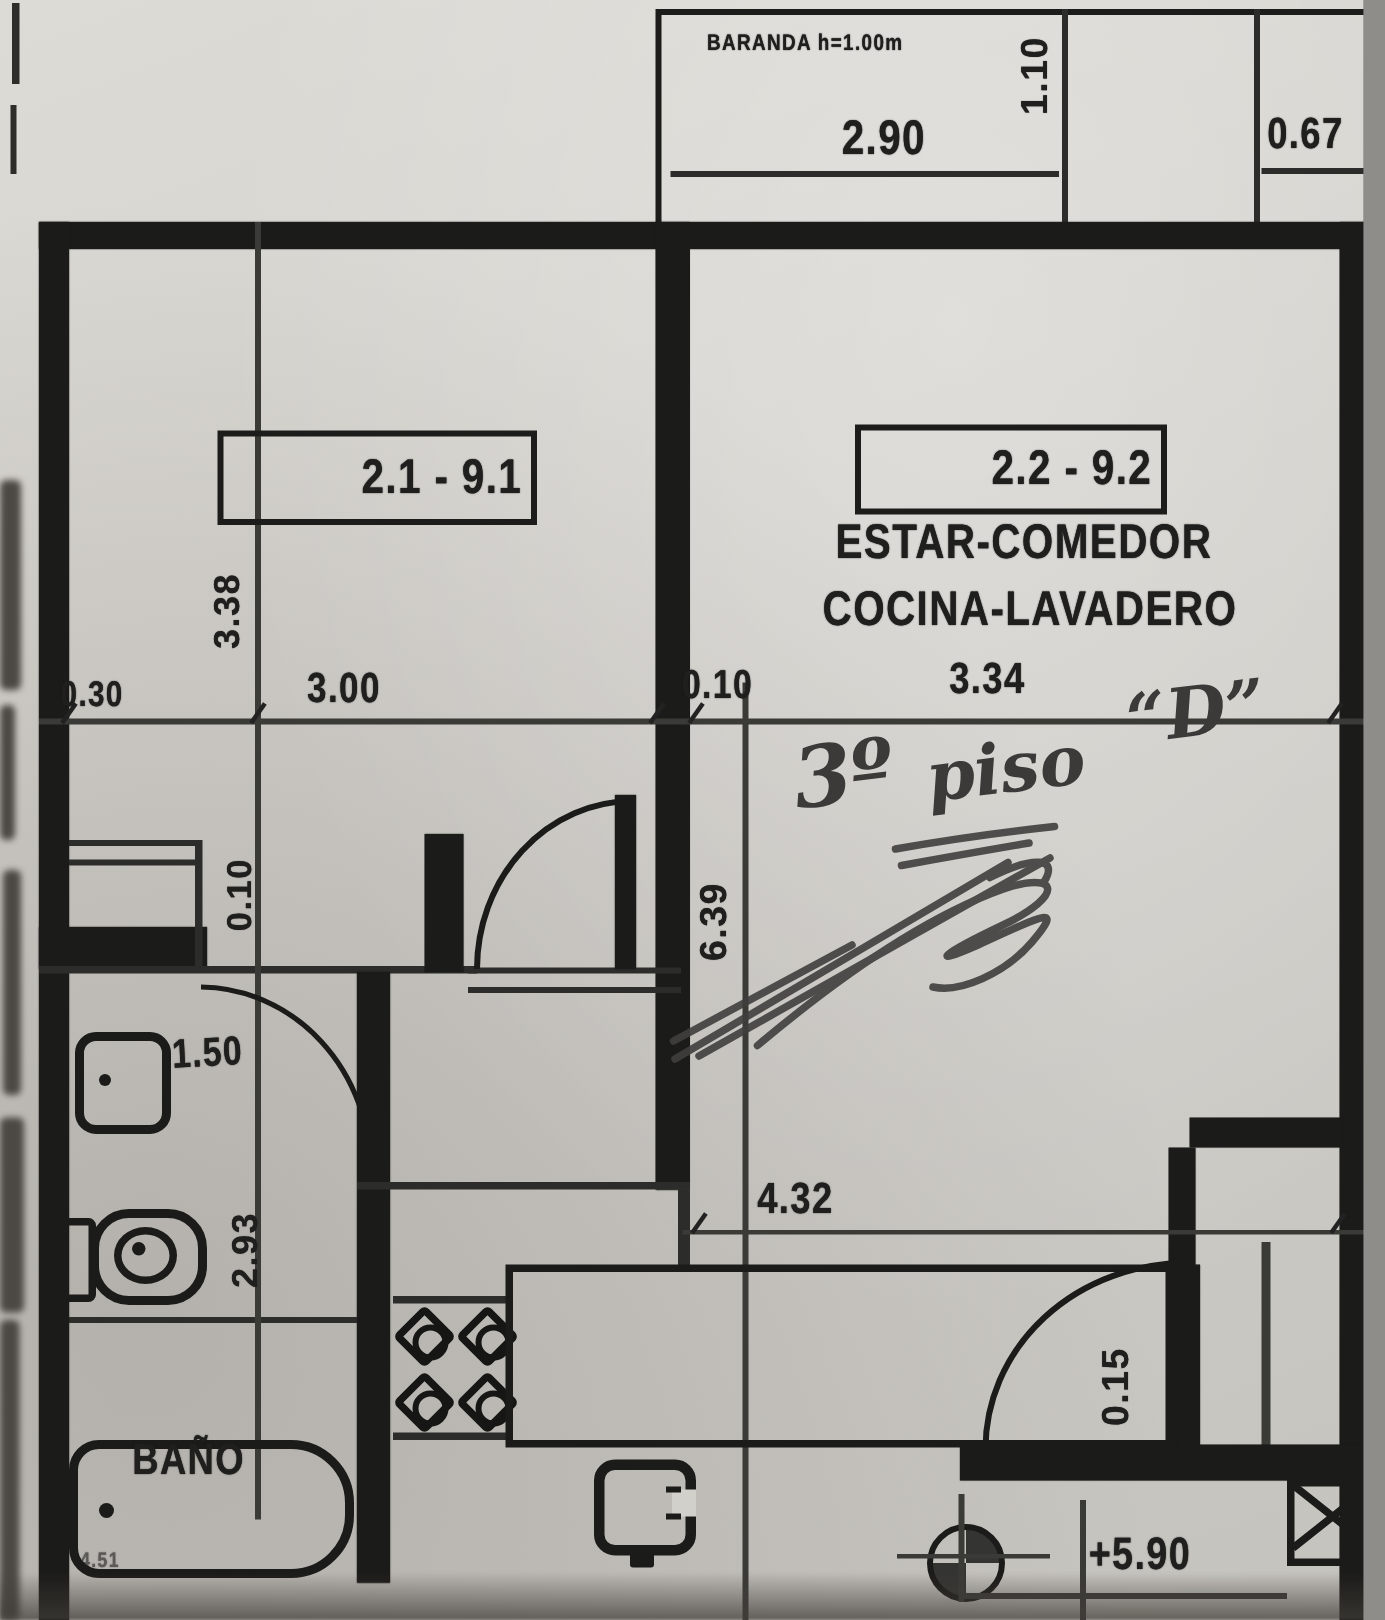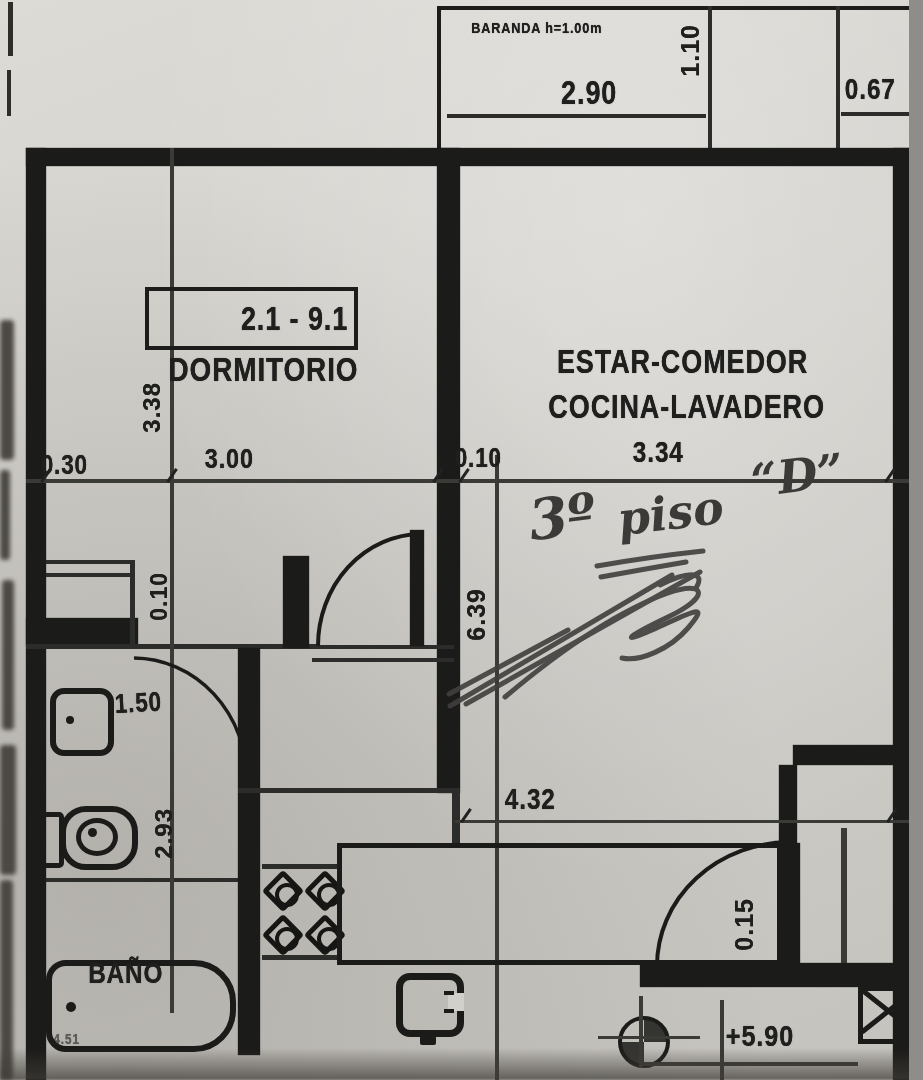--- a/index.html
+++ b/index.html
@@ -78,27 +78,29 @@
   <div class="tick" style="left:164px;top:474px;"></div>
   <div class="tick" style="left:430px;top:474px;"></div>
   <div class="tick" style="left:456px;top:474px;"></div>
   <div class="tick" style="left:882px;top:474px;"></div>
   <div class="tick" style="left:458px;top:814px;"></div>
   <div class="tick" style="left:884px;top:814px;"></div>
 
   <div class="stampbox" style="left:145px;top:287px;width:205px;height:55px;font-size:30px;">
         <span class="stamp">2.1 - 9.1</span>
       </div>
-  <div class="abs" style="left:158px;top:352px;font-size:31px;"><span class="stamp">DORMITORIO</span></div>
+  <div class="stampbox" style="left:570px;top:283px;width:200px;height:52px;font-size:30px;">
+        <span class="stamp">2.2 - 9.2</span>
+      </div>
   <div class="abs" style="left:533px;top:390px;font-size:30px;"><span class="stamp">COCINA-LAVADERO</span></div>
   <div class="abs" style="left:543px;top:345px;font-size:30px;"><span class="stamp">ESTAR-COMEDOR</span></div>
   <div class="abs" style="left:84px;top:958px;font-size:27px;z-index:3;"><span class="stamp">BAÑO</span></div>
   <div class="abs" style="left:52px;top:1032px;font-size:13px;letter-spacing:2px;opacity:.6;"><span class="stamp">4.51</span></div>
 
-  <div class="abs" style="left:38px;top:450px;font-size:25px;"><span class="stamp">0.30</span></div>
+  <div class="abs" style="left:38px;top:450px;font-size:22px;"><span class="stamp">0.30</span></div>
   <div class="abs" style="left:202px;top:443px;font-size:26px;"><span class="stamp">3.00</span></div>
   <div class="abs" style="left:452px;top:443px;font-size:25px;"><span class="stamp">0.10</span></div>
   <div class="abs" style="left:630px;top:437px;font-size:27px;"><span class="stamp">3.34</span></div>
   <div class="vstamp" style="left:138px;top:382px;font-size:24px;">3.38</div>
   <div class="vstamp" style="left:146px;top:572px;font-size:23px;">0.10</div>
   <div class="vstamp" style="left:462px;top:588px;font-size:25px;">6.39</div>
   <div class="abs" style="left:112px;top:688px;font-size:25px;transform:rotate(-3deg);"><span class="stamp">1.50</span></div>
   <div class="abs" style="left:502px;top:784px;font-size:27px;"><span class="stamp">4.32</span></div>
   <div class="vstamp" style="left:150px;top:808px;font-size:24px;">2.93</div>
   <div class="vstamp" style="left:730px;top:898px;font-size:25px;">0.15</div>

